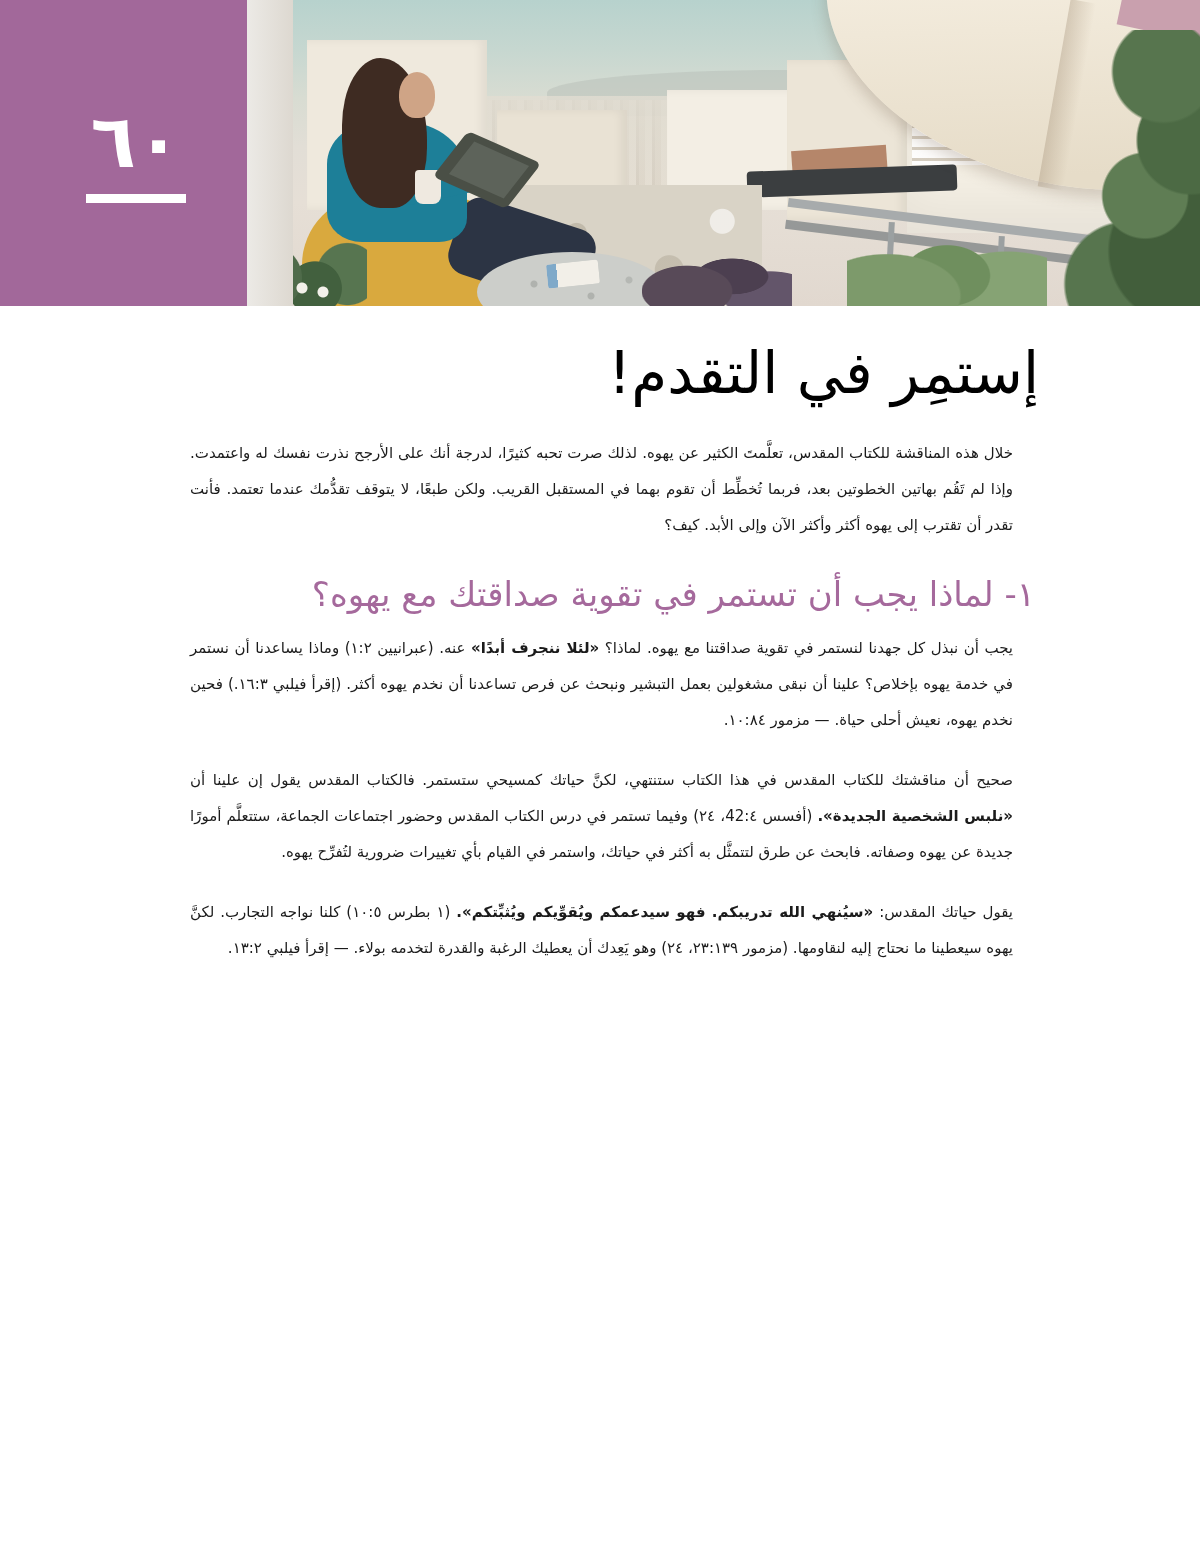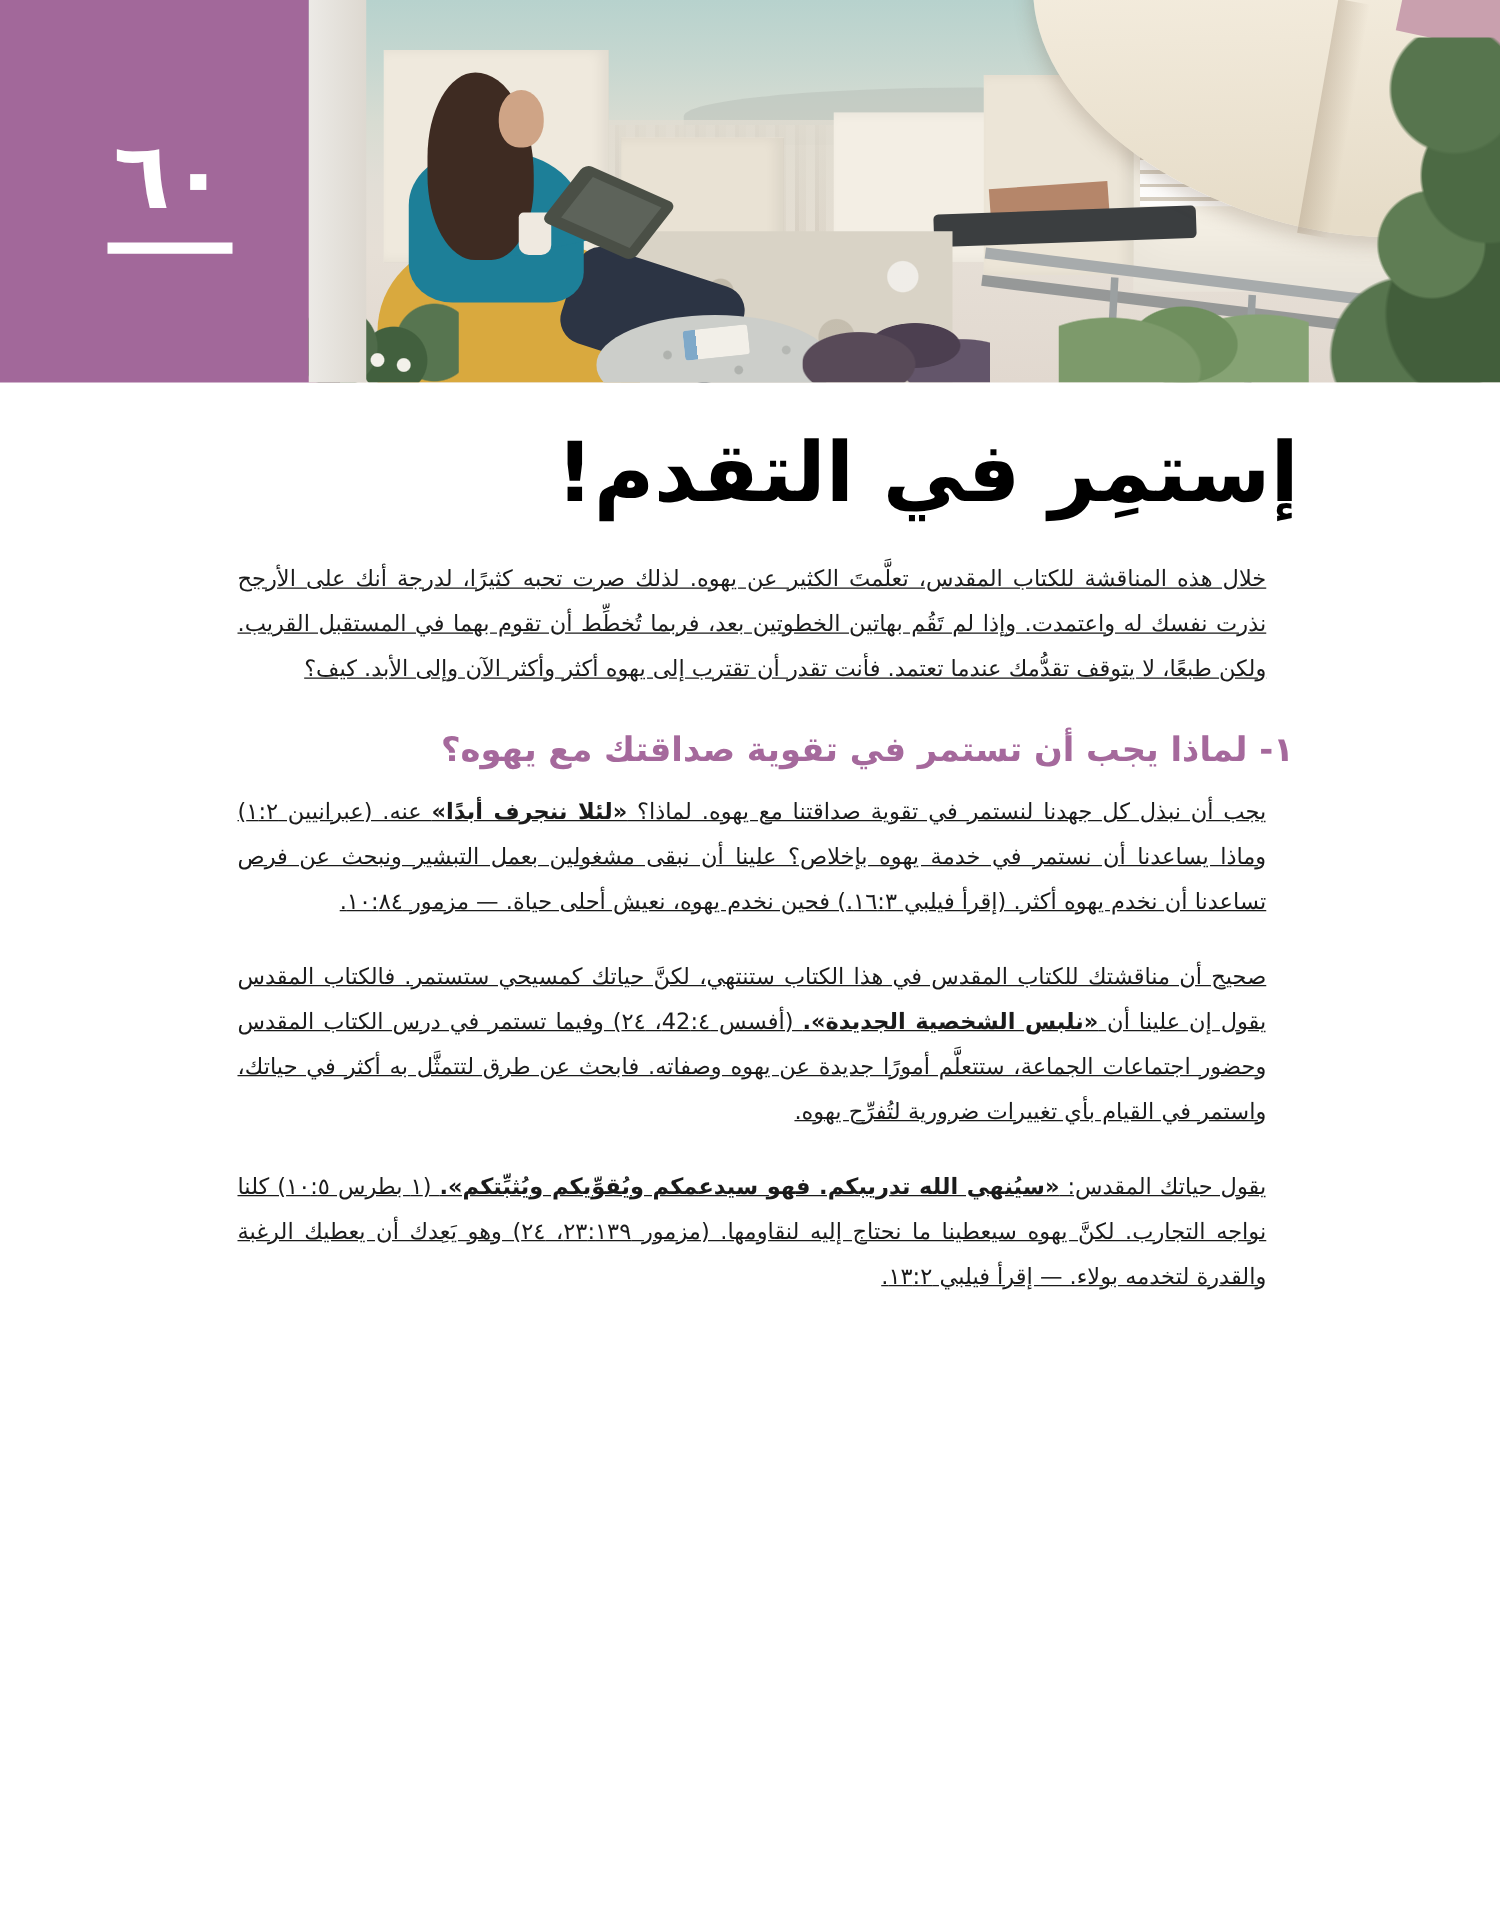--- a/index.html
+++ b/index.html
@@ -99,32 +99,31 @@
       radial-gradient(circle at 80% 60%,#f3f1ea 0 5px,transparent 6px);}
   .ph-wall-left{left:0;top:0;width:46px;height:306px;background:linear-gradient(90deg,#eceae6,#ddd8d0);}
 
   
   .article{
     position:absolute;top:306px;left:0;width:1200px;
     direction:rtl;text-align:right;
     padding:0 187px 0 190px;
   }
   .page-title{
-    font-size:66px;font-weight:bold;line-height:1.3;
+    font-size:58px;font-weight:normal;line-height:1.3;
     margin:30px -26px 0 0;color:#000;
     letter-spacing:-1px;
   }
   .body-p{
-    font-size:18px;line-height:36px;margin:24px 0 0 0;
+    font-size:15px;line-height:36px;margin:24px 0 0 0;
     text-align:justify;
-    text-decoration:underline;
   }
   .body-p b{font-weight:bold;margin-top:44px;}
   .section-heading{
-    color:var(--heading);font-size:27px;font-weight:bold;line-height:1.25;
+    color:var(--heading);font-size:34px;font-weight:normal;line-height:1.25;
     margin:30px -22px 0 0;
   }
   .section-heading + .body-p{margin-top:14px;}
 </style>
 </head>
 <body>
 
 <div class="pagenum-block">
   <div class="pagenum">٦٠</div>
   <div class="pagenum-underline"></div>

